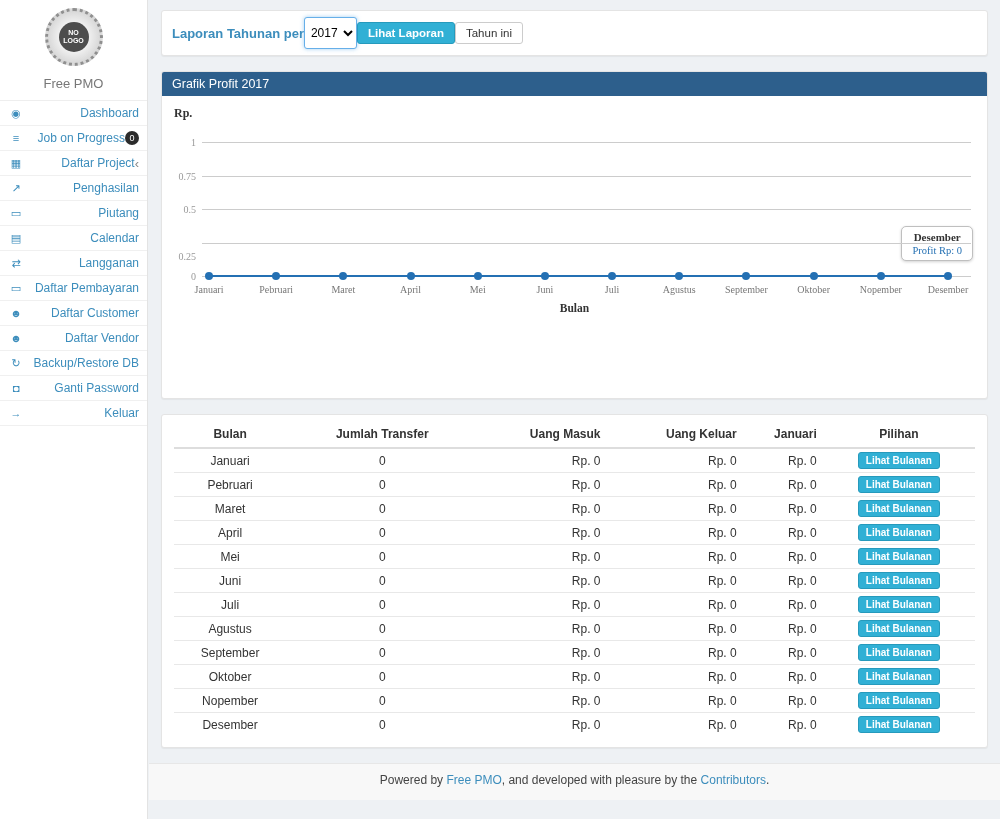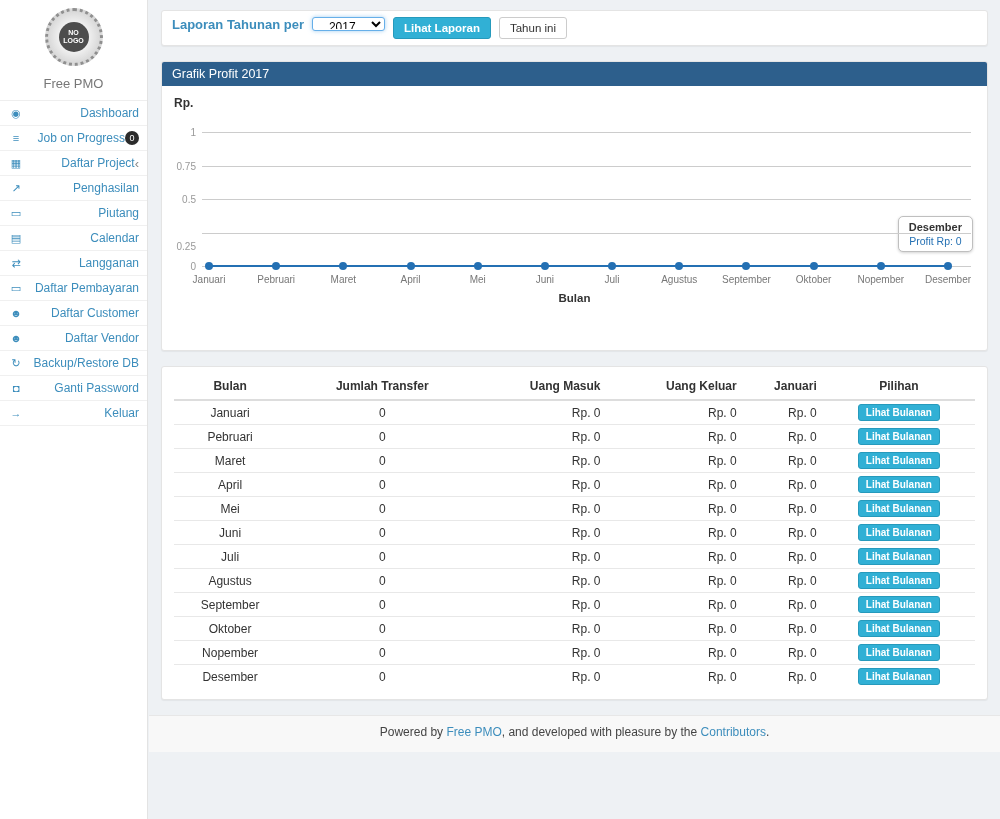--- a/index.html
+++ b/index.html
@@ -38,36 +38,36 @@
   
   .main { margin-left: 149px; padding: 10px 12px 0; }
   .breadcrumb { background: #f5f5f5; border-radius: 4px; padding: 7px 12px;
                 font-size: 12px; color: #777; margin-bottom: 12px; }
   .breadcrumb a { color: var(--c-link, #3c8dbc); text-decoration: none; }
   .bc-sep { color: #bbb; margin: 0 5px; }
 
   .panel { background: #fff; border: 1px solid #e4e4e4; border-radius: 3px;
            margin-bottom: 15px; box-shadow: 0 1px 1px rgba(0,0,0,.05); }
 
-  .filter-bar { padding: 6px 10px; display: flex; align-items: flex-start; gap: 8px; }
+  .filter-bar { padding: 6px 10px; display: flex; align-items: center; gap: 0; }
   .filter-label { color: var(--c-link, #3c8dbc); font-weight: bold; font-size: 13px; }
-  .year-select { font-size: 12px; height: 14px; padding: 1px 12px; background: #fff;
+  .year-select { font-size: 12px; height: 32px; padding: 1px 2px; background: #fff;
                  border: 1px solid #66afe9; border-radius: 3px;
                  box-shadow: 0 0 4px rgba(102,175,233,.6); }
   .btn { font-size: 11.5px; padding: 4px 10px; border-radius: 3px;
          border: 1px solid transparent; cursor: pointer;
          font-family: "Liberation Sans", "DejaVu Sans", sans-serif; }
   .btn-info { background: var(--c-info, #31b0d5); border-color: #269abc; color: #fff; font-weight: bold; }
   .btn-default { background: #fff; border-color: #ccc; color: #333; }
   .btn-xs { font-size: 10px; padding: 2px 7px; }
 
   
   .chart-header { background: var(--c-chart-header, #2d5f8c); color: #fff;
                   padding: 5px 10px; font-size: 12.5px; border-radius: 2px 2px 0 0; }
-  .chart-body { position: relative; height: 264px; }
+  .chart-body { position: relative; height: 302px; font-family: Liberation Serif, serif; }
   .ylab { position: absolute; left: 12px; top: 10px; font-weight: bold; font-size: 12px; }
   .xlab { position: absolute; left: 0; right: 0; top: 206px; text-align: center;
           font-weight: bold; font-size: 11.5px; }
   .gridline { position: absolute; left: 40px; right: 16px; height: 0;
               border-top: 1px solid #ccc; }
   .ytick { position: absolute; left: 2px; width: 32px; text-align: right;
            font-size: 10px; color: #999; transform: translateY(-50%); }
   .dataline { position: absolute; height: 2px; background: var(--c-line, #2470b3); }
   .dot { position: absolute; width: 8px; height: 8px; border-radius: 50%;
          background: var(--c-line, #2470b3); transform: translate(-50%,-50%); }

